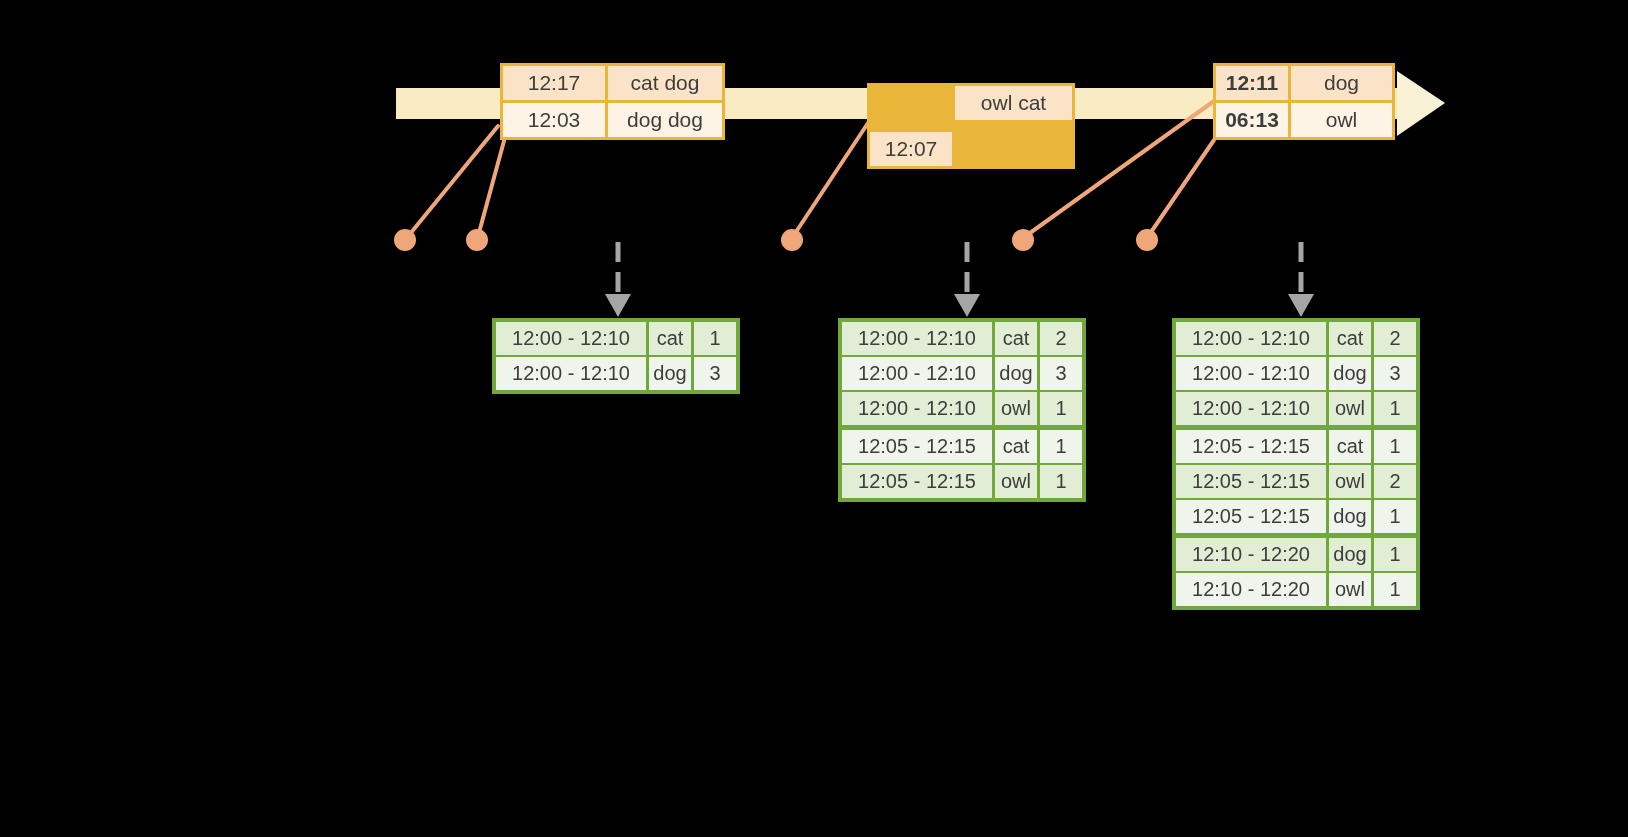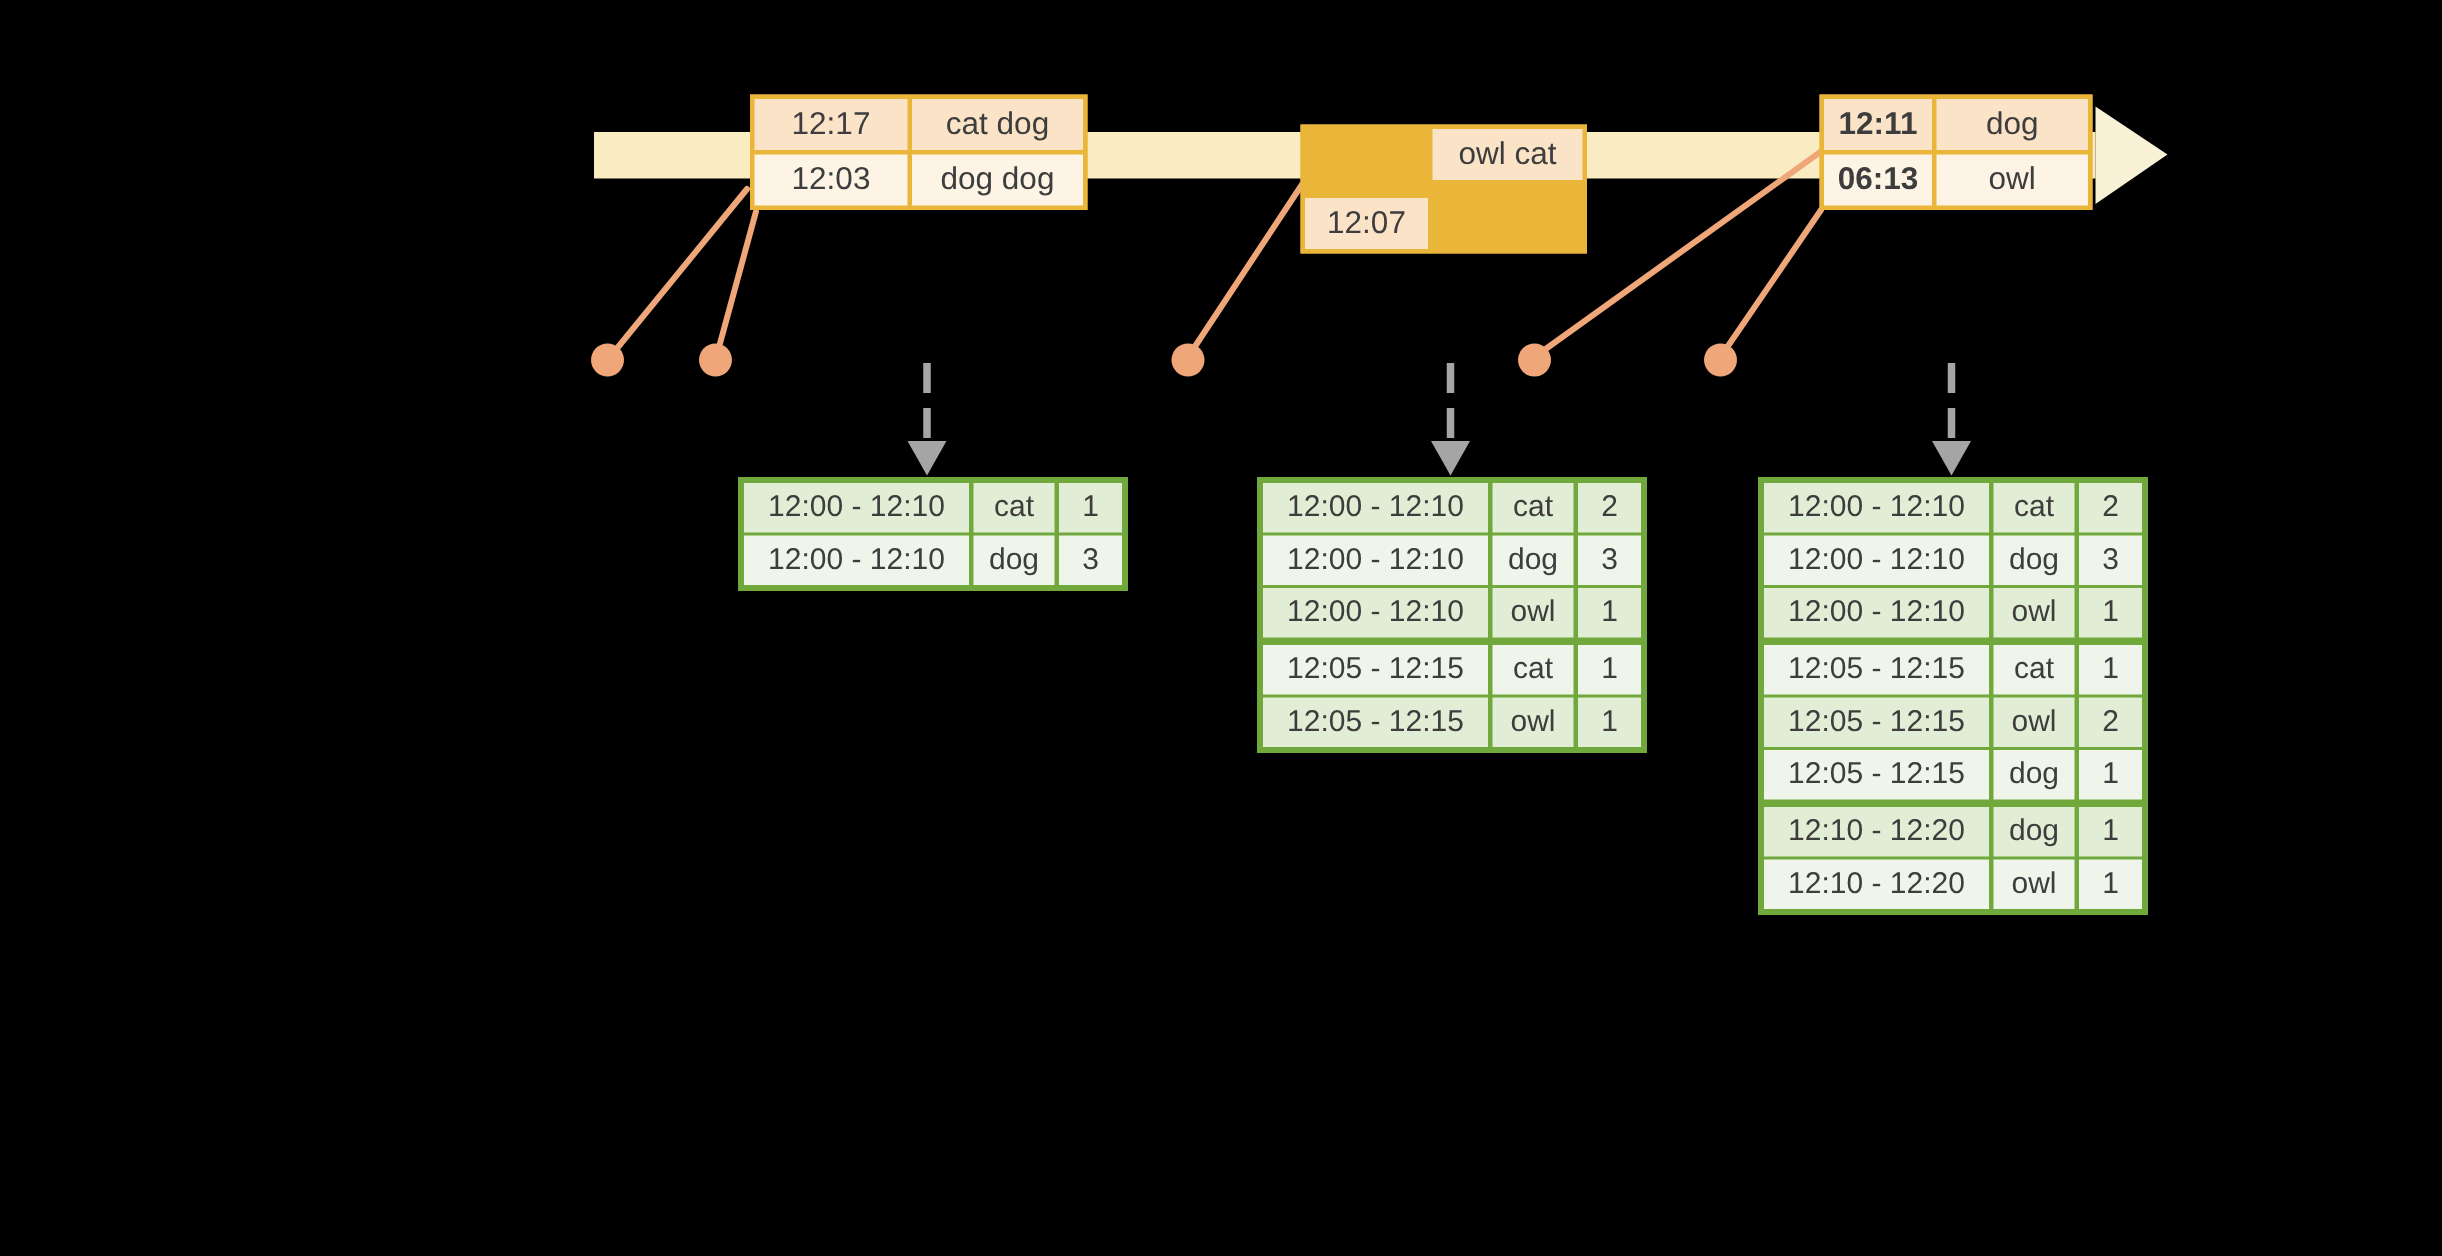--- a/index.html
+++ b/index.html
@@ -18,38 +18,38 @@
   .erow{display:flex;}
   .erow + .erow{margin-top:3px;}
   .ecell{
     display:flex;align-items:center;justify-content:center;
     height:34px;font-size:21px;color:#3d3d3d;
   }
   .ecell + .ecell{margin-left:3px;}
   .erow.r0 .ecell{background:#fbe3c8;}
   .erow.r1 .ecell{background:#fdf4e5;}
   .et0{left:500px;top:63px;}  .et0 .time{width:102px;} .et0 .words{width:114px;}
-  .et1{left:867px;top:83px;}  .et1 .time{width:82px;margin-top:46px;}  .et1 .words{width:100px;}
+  .et1{left:867px;top:83px;}  .et1 .time{width:82px;margin-top:46px;}  .et1 .words{width:117px;}
   .et2{left:1213px;top:63px;} .et2 .time{width:72px;font-weight:bold;}  .et2 .words{width:101px;}
 
   
   .rtable{
     position:absolute;z-index:2;display:flex;flex-direction:column;
     background:#71a83c;border:4px solid #71a83c;
   }
   .rrow{display:flex;}
   .rrow + .rrow{margin-top:2px;}
   .rrow.group-start{margin-top:5px;}
   .rcell{
     display:flex;align-items:center;justify-content:center;
     height:33px;font-size:20px;color:#3d3d3d;background:#eff5ea;
   }
   .rcell + .rcell{margin-left:3px;}
   .rrow.dark .rcell{background:#e1edd4;}
-  .rcell.window{width:150px;} .rcell.word{width:54px;} .rcell.count{width:42px;}
+  .rcell.window{width:150px;} .rcell.word{width:42px;} .rcell.count{width:42px;}
   .rt0{left:492px;top:318px;}
   .rt1{left:838px;top:318px;}
   .rt2{left:1172px;top:318px;}
 </style>
 </head>
 <body>
 
 <svg class="overlay" width="1628" height="837">
 
   <rect x="396" y="88" width="1001" height="31" fill="#f9ecc3"></rect>

